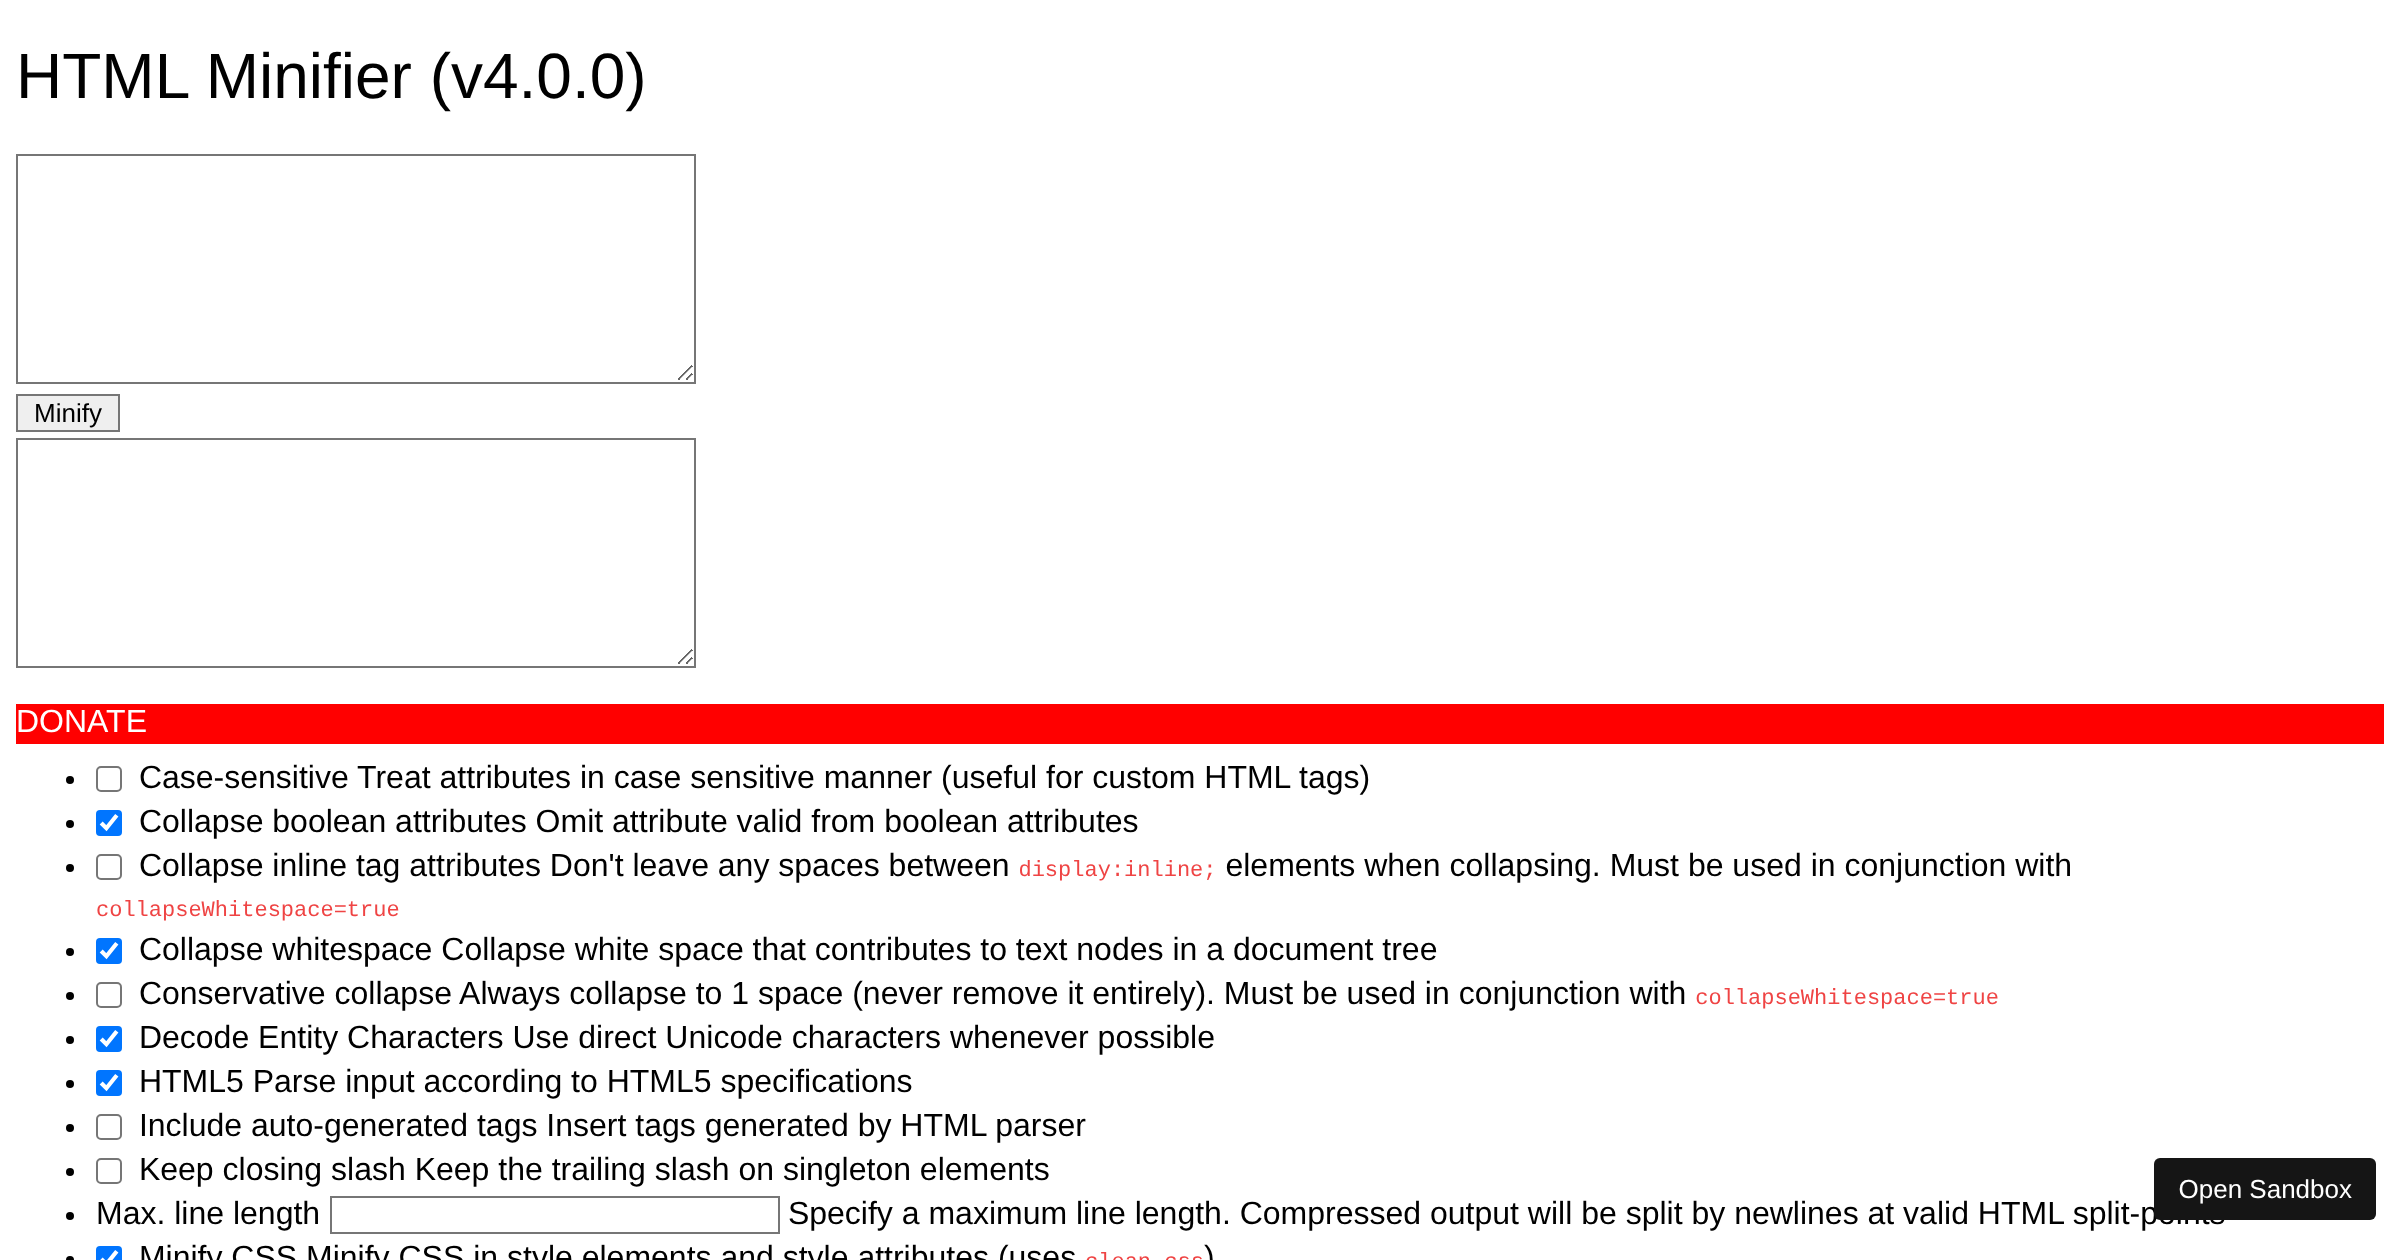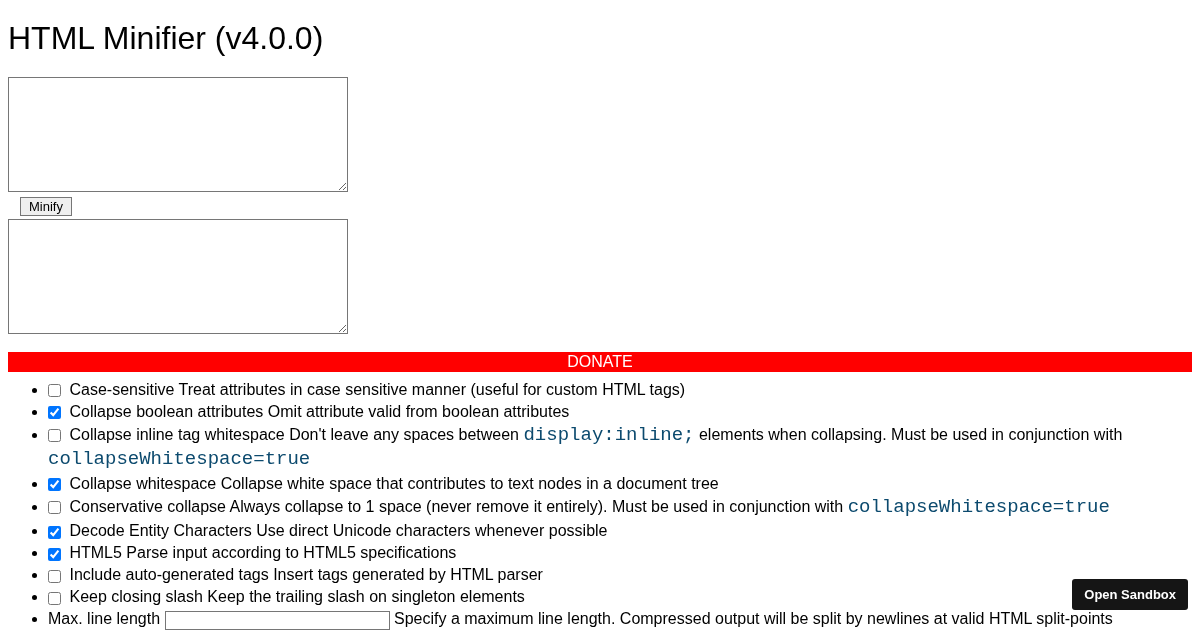--- a/index.html
+++ b/index.html
@@ -27,29 +27,29 @@
     resize: both;
     font-family: monospace;
     font-size: 13px;
     padding: 2px;
     border: 1px solid #767676;
     margin-bottom: 2px;
   }
   .minify-btn {
     font-size: 13px;
     padding: 1px 8px;
-    margin: 3px 0 3px 12px;
+    margin: 3px 0 3px 0;
     border: 1px solid #767676;
     background: #efefef;
     cursor: pointer;
   }
   .donate-bar {
     background: #ff0000;
     color: #fff;
-    text-align: center;
+    text-align: left;
     font-size: 16px;
     padding: 0;
     margin: 18px 0 8px 0;
     line-height: 20px;
   }
   ul.options {
     margin: 8px 0 0 0;
     padding-left: 40px;
   }
   ul.options li {
@@ -66,56 +66,55 @@
     font-size: 13px;
     padding: 1px 2px;
     border: 1px solid #767676;
     width: 225px;
     vertical-align: middle;
   }
   .opt-label { }
   .opt-desc { }
   code {
     font-family: "Courier New", monospace;
-    font-size: 19px;
-    color: #0c4a6e;
+    font-size: 11px;
+    color: #ef4444;
   }
   .sandbox-btn {
     position: absolute;
     right: 12px;
     bottom: 20px;
     background: #151515;
     color: #fff;
     font-size: 13px;
     padding: 8px 12px;
     border-radius: 3px;
     border: none;
     cursor: pointer;
-    font-weight: bold;
   }
 </style>
 </head>
 <body>
 
 
 
 <h1>HTML Minifier (v4.0.0)</h1>
 
 <textarea class="io" style=""></textarea>
 
 <button class="minify-btn">Minify</button>
 
 <textarea class="io" style=""></textarea>
 
 <div class="donate-bar">DONATE</div>
 
 <ul class="options">
     <li><input type="checkbox" style=""> <span class="opt-label">Case-sensitive</span><span class="opt-desc"> Treat attributes in case sensitive manner (useful for custom HTML tags)</span></li>
     <li><input type="checkbox" checked="" style=""> <span class="opt-label">Collapse boolean attributes</span><span class="opt-desc"> Omit attribute valid from boolean attributes</span></li>
-    <li><input type="checkbox" style=""> <span class="opt-label">Collapse inline tag whitespace</span><span class="opt-desc"> Don't leave any spaces between </span><code>display:inline;</code><span class="opt-desc"> elements when collapsing. Must be used in conjunction with </span><code>collapseWhitespace=true</code></li>
+    <li><input type="checkbox" style=""> <span class="opt-label">Collapse inline tag attributes</span><span class="opt-desc"> Don't leave any spaces between </span><code>display:inline;</code><span class="opt-desc"> elements when collapsing. Must be used in conjunction with </span><code>collapseWhitespace=true</code></li>
     <li><input type="checkbox" checked="" style=""> <span class="opt-label">Collapse whitespace</span><span class="opt-desc"> Collapse white space that contributes to text nodes in a document tree</span></li>
     <li><input type="checkbox" style=""> <span class="opt-label">Conservative collapse</span><span class="opt-desc"> Always collapse to 1 space (never remove it entirely). Must be used in conjunction with </span><code>collapseWhitespace=true</code></li>
     <li><input type="checkbox" checked="" style=""> <span class="opt-label">Decode Entity Characters</span><span class="opt-desc"> Use direct Unicode characters whenever possible</span></li>
     <li><input type="checkbox" checked="" style=""> <span class="opt-label">HTML5</span><span class="opt-desc"> Parse input according to HTML5 specifications</span></li>
     <li><input type="checkbox" style=""> <span class="opt-label">Include auto-generated tags</span><span class="opt-desc"> Insert tags generated by HTML parser</span></li>
     <li><input type="checkbox" style=""> <span class="opt-label">Keep closing slash</span><span class="opt-desc"> Keep the trailing slash on singleton elements</span></li>
     <li><span>Max. line length </span><input type="text" style=""><span class="opt-desc"> Specify a maximum line length. Compressed output will be split by newlines at valid HTML split-points</span></li>
     <li><input type="checkbox" checked="" style=""> <span>Minify CSS</span><span> Minify CSS in style elements and style attributes (uses </span><code>clean-css</code><span>)</span></li>
   </ul>
 

